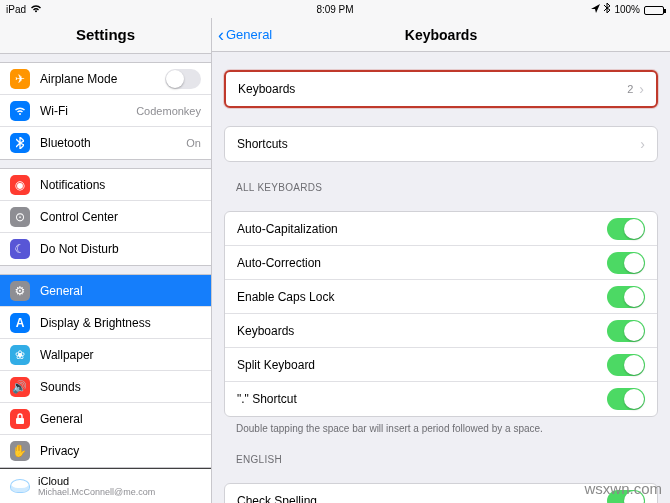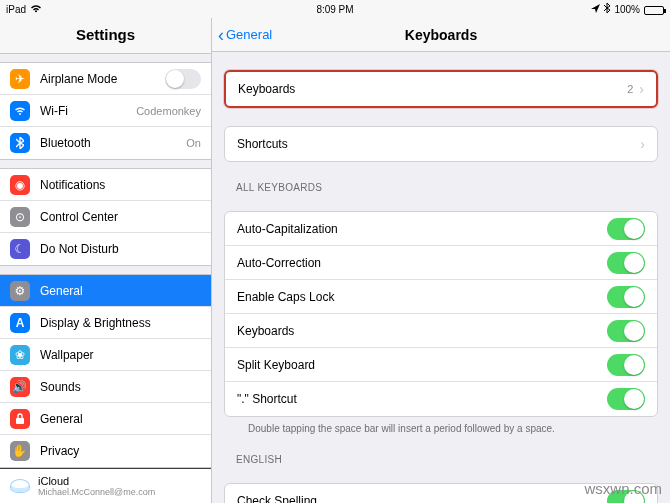--- a/index.html
+++ b/index.html
@@ -36,21 +36,21 @@
 .chev { font-size:18px; line-height:1; }
 
 .detail-body { padding:0 12px 14px; }
 .cell-group { margin-top:18px; background:#fff; border:1px solid #d1d1d6; border-radius:6px; }
 .cell-group.highlight { border:2px solid #c0392b; box-shadow:0 0 0 1px rgba(192,57,43,.2); }
 .cell { display:flex; align-items:center; height:34px; padding:0 12px; border-bottom:1px solid #e0e0e4; font-size:12px; cursor:pointer; }
 .cell:last-child { border-bottom:none; }
 .cell .val { margin-left:auto; color:#8e8e93; font-size:11px; }
 .cell .chevr { color:#c7c7cc; margin-left:6px; font-size:14px; }
 .sect-label { font-size:10px; color:#6d6d72; text-transform:uppercase; margin:20px 0 4px 12px; letter-spacing:.3px; }
-.sect-foot { font-size:10px; color:#6d6d72; margin:6px 0 0 24px; }
+.sect-foot { font-size:10px; color:#6d6d72; margin:6px 0 0 12px; }
 .toggle { margin-left:auto; width:38px; height:22px; border-radius:11px; background:#4cd964; position:relative; }
 .toggle::after { content:""; position:absolute; right:1px; top:1px; width:20px; height:20px; background:#fff; border-radius:50%; box-shadow:0 1px 2px rgba(0,0,0,.25); }
 
 .watermark { position:absolute; bottom:6px; right:8px; font-size:15px; color:#8a8a8a; }
 </style>
 </head>
 <body>
 
 <div class="status-bar">
   <div class="status-left">

